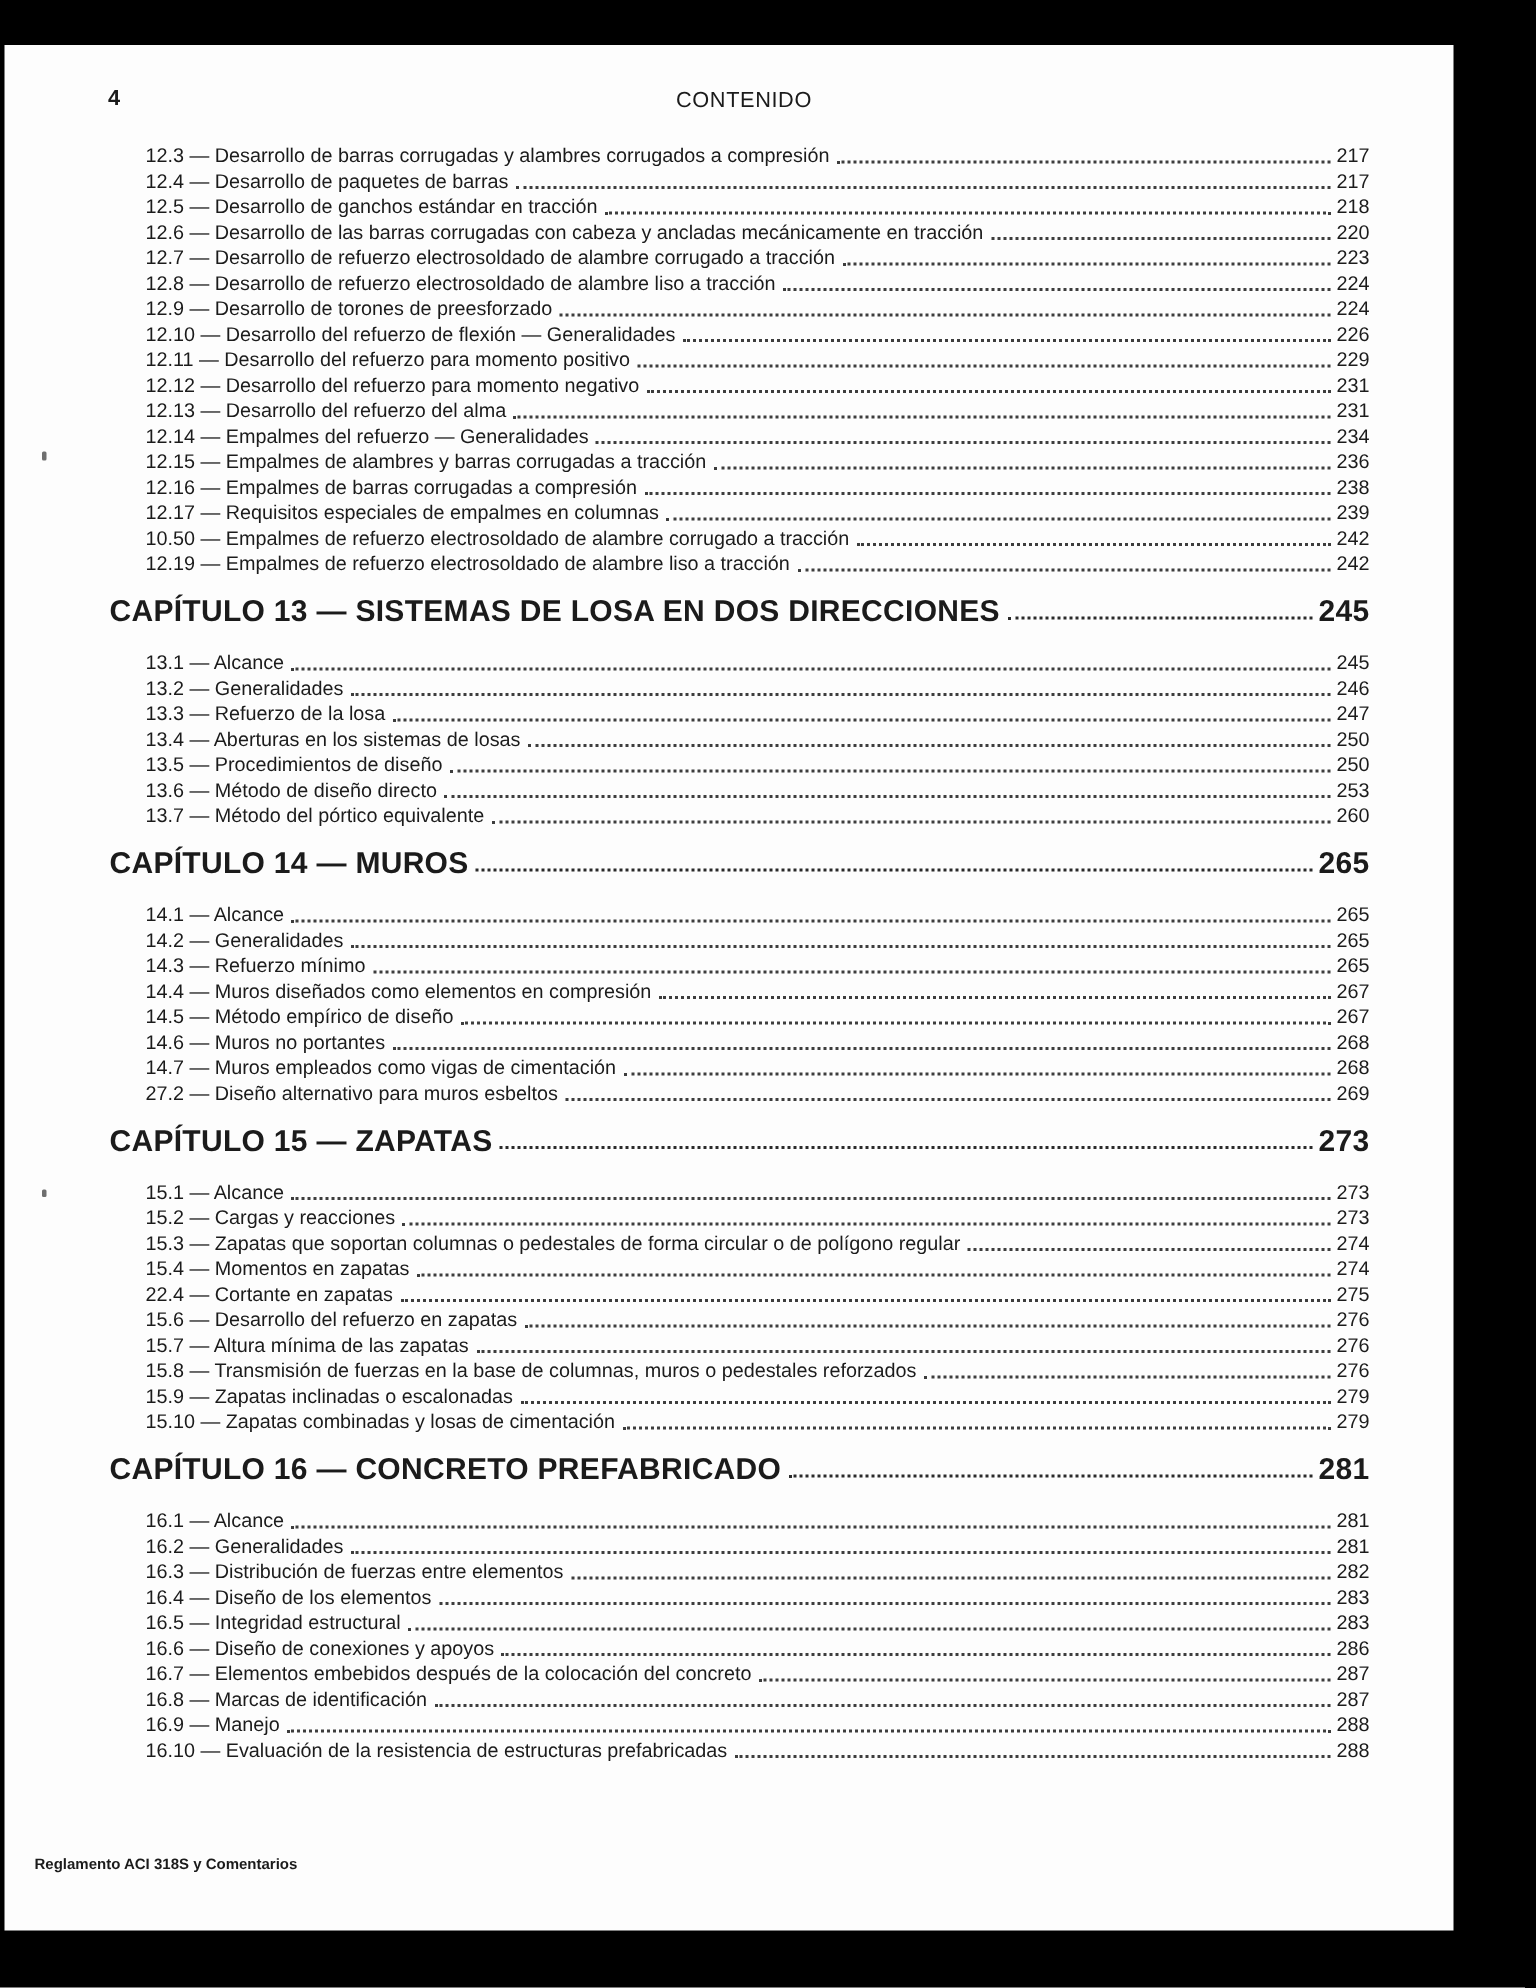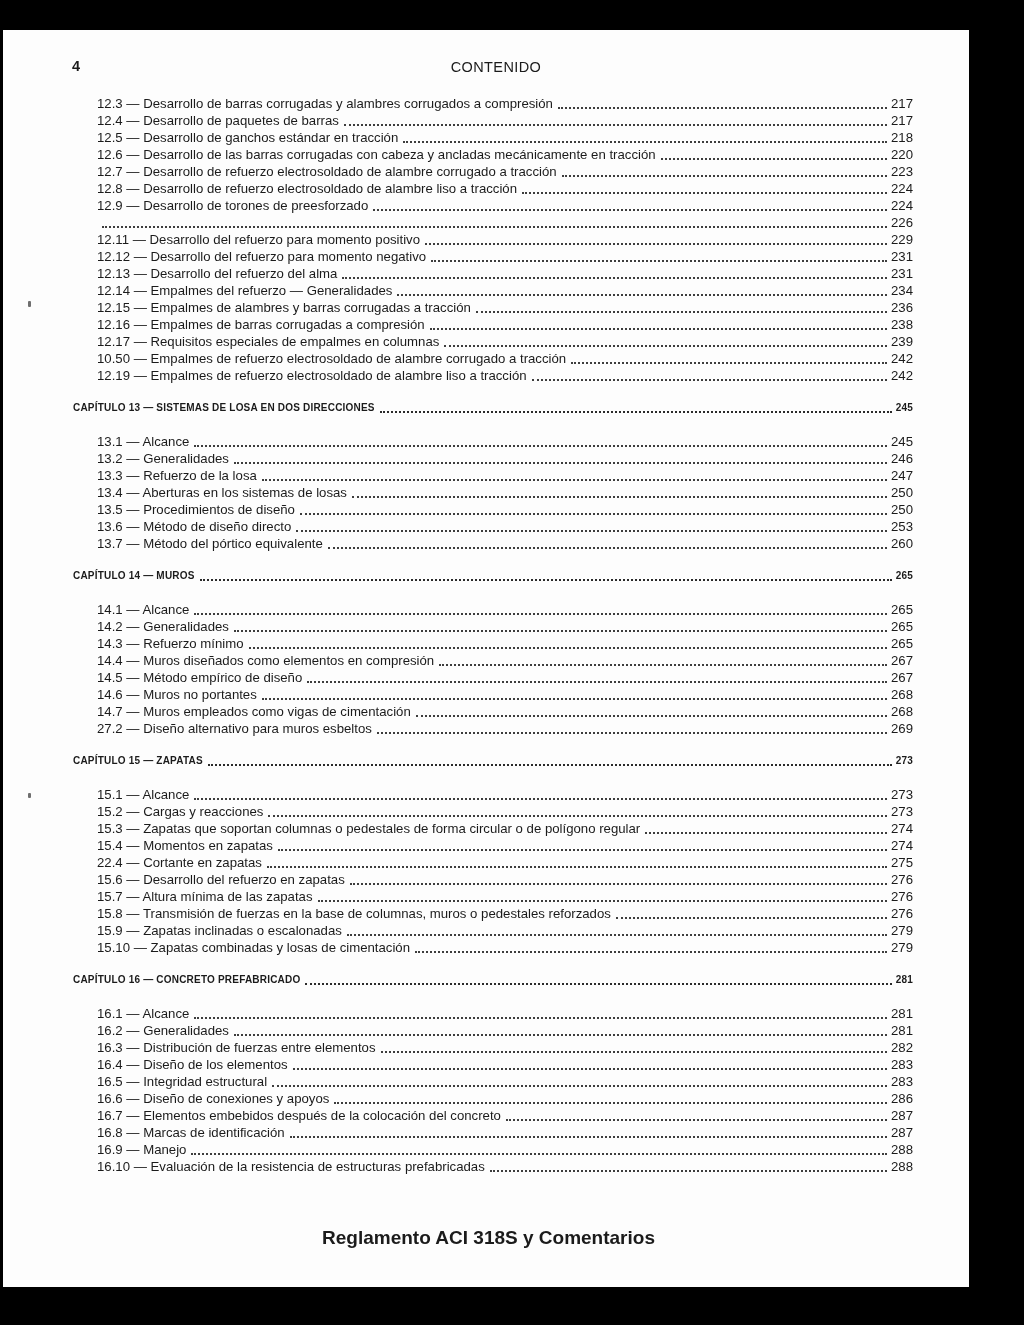--- a/index.html
+++ b/index.html
@@ -52,21 +52,21 @@
     display:flex;
     align-items:flex-end;
     line-height:17px;
     height:17px;
   }
   .toc-row{
     padding-left:24px;
     font-size:13.2px;
   }
   .chapter-row{
-    font-size:10px;
+    font-size:20px;
     font-weight:bold;
     letter-spacing:.2px;
     margin-top:15px;
     margin-bottom:16px;
     height:18px;
     line-height:18px;
   }
   .label{white-space:nowrap;}
   .dots{
     flex:1;
@@ -76,23 +76,22 @@
   }
   .chapter-row .dots{
     border-bottom:2px dotted #2a2a2a;
     margin-bottom:4px;
   }
   .pagenum{white-space:nowrap;}
   .footer{
     position:absolute;
     left:20px;right:15px;
     bottom:38px;
-    text-align:center;
     font-weight:bold;
-    font-size:19px;
+    font-size:10px;
   }
   .artifact{
     position:absolute;
     background:#6f6f6f;
     border-radius:1px;
   }
   .artifact.a1{left:25px;top:271px;width:3px;height:6px;}
   .artifact.a2{left:25px;top:763px;width:3px;height:5px;}
 </style>
 </head>
@@ -134,20 +133,21 @@
         <span class="label">12.8 — Desarrollo de refuerzo electrosoldado de alambre liso a tracción</span>
         <span class="dots"></span>
         <span class="pagenum">224</span>
       </div>
       <div class="toc-row">
         <span class="label">12.9 — Desarrollo de torones de preesforzado</span>
         <span class="dots"></span>
         <span class="pagenum">224</span>
       </div>
       <div class="toc-row">
+        <span class="label">12.10 — Desarrollo del refuerzo de flexión — Generalidades</span>
         <span class="dots"></span>
         <span class="pagenum">226</span>
       </div>
       <div class="toc-row">
         <span class="label">12.11 — Desarrollo del refuerzo para momento positivo</span>
         <span class="dots"></span>
         <span class="pagenum">229</span>
       </div>
       <div class="toc-row">
         <span class="label">12.12 — Desarrollo del refuerzo para momento negativo</span>

